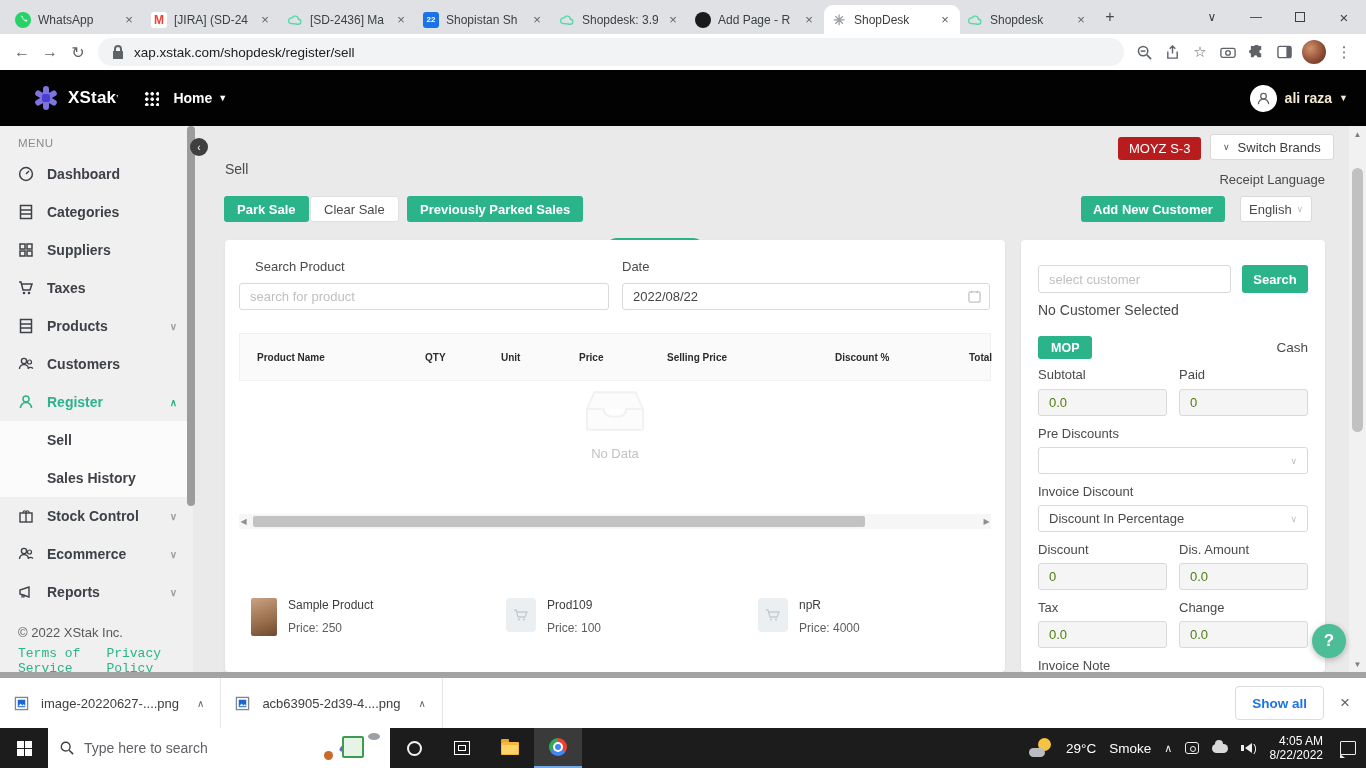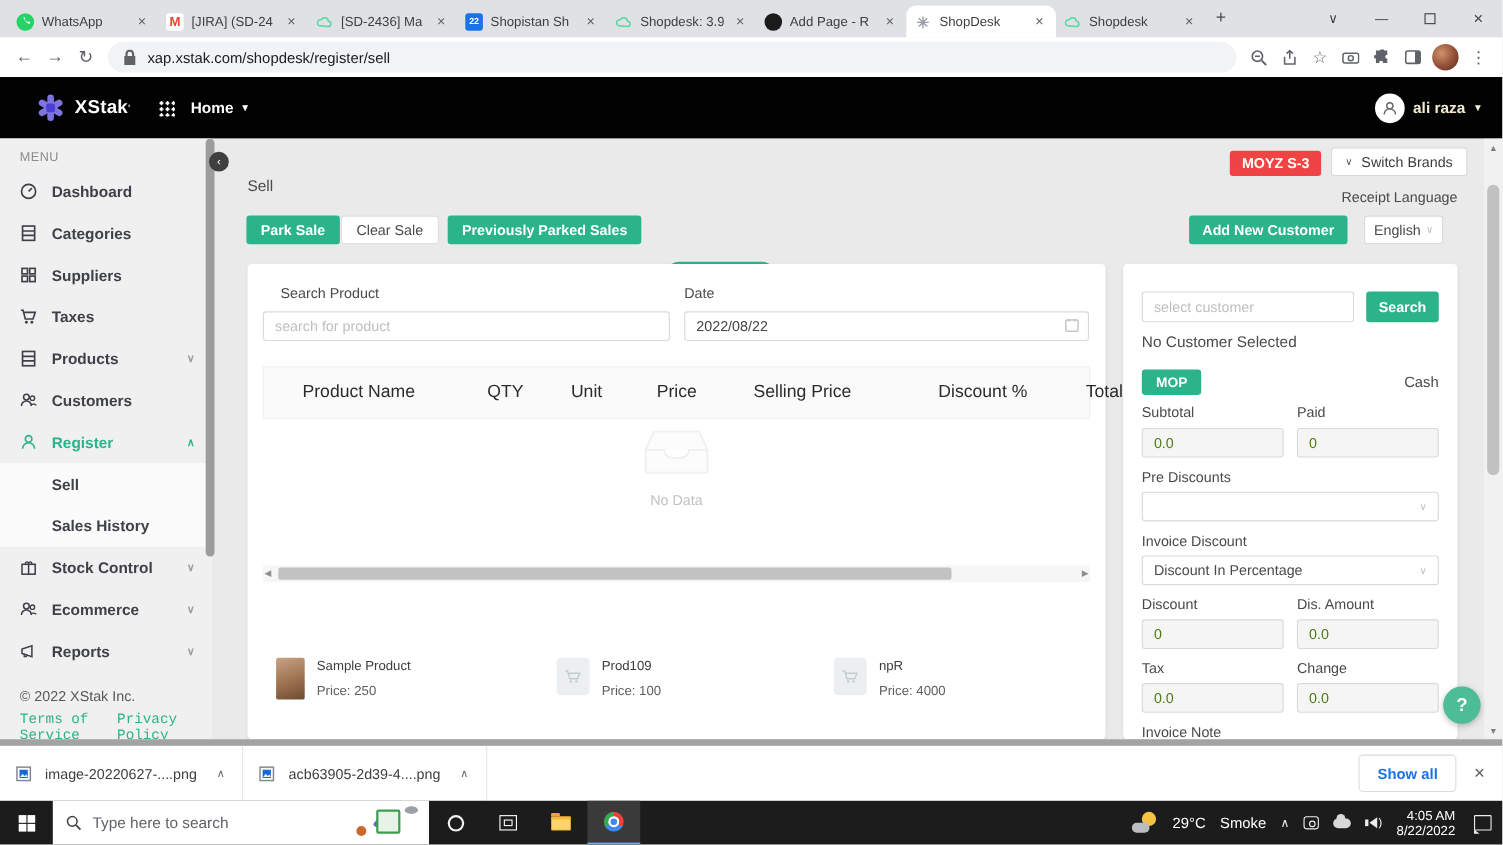--- a/index.html
+++ b/index.html
@@ -65,21 +65,21 @@
   .submenu { background:#fbfbfb; }
   .smi { height:38px; display:flex; align-items:center; padding-left:47px; font-size:14px; font-weight:bold; color:#3e4147; }
   .sb-foot { padding:14px 18px 0; font-size:13px; color:#595959; }
   .sb-links { padding:6px 18px; font-size:13px; color:#2bb38a; display:flex; gap:10px;font-family:Liberation Mono, monospace; }
   .sb-scrollbar { position:absolute; right:-2px; top:0; width:8px; height:380px; background:#9c9c9c; border-radius:4px; }
   .collapse-btn { position:absolute; left:190px; top:12px; width:18px; height:18px; border-radius:50%; background:#3f3f3f; color:#fff; font-size:10px; display:flex; align-items:center; justify-content:center; z-index:5; border:none; }
 
   
   .main { flex:1; position:relative; overflow:hidden; }
   .sell-title { position:absolute; left:32px; top:35px; font-size:14px; color:#4a4a4a; }
-  .moyz { position:absolute; left:925px; top:11px; background:#ef4444; color:#fff; font-size:13px; font-weight:bold; padding:4px 11px; border-radius:3px; }
+  .moyz { position:absolute; left:925px; top:11px; background:#b91c1c; color:#fff; font-size:13px; font-weight:normal; padding:4px 11px; border-radius:3px; }
   .switch { position:absolute; left:1017px; top:8px; height:26px; background:#fff; border:1px solid #d9d9d9; border-radius:3px; display:flex; align-items:center; gap:8px; padding:0 12px; font-size:13px; color:#3c3c3c; }
   .receipt-label { position:absolute; right:41px; top:46px; font-size:13px; color:#4a4a4a; }
   .btn-green { background:#2bb38a; color:#fff; border:none; border-radius:3px; font-size:13px; font-weight:bold; font-family:inherit; }
   .btn-white { background:#fff; color:#4a4a4a; border:1px solid #e0e0e0; border-radius:3px; font-size:13px; font-family:inherit; }
   .ctl { position:absolute; top:70px; height:26px; padding:0 13px; }
   .toggle { position:absolute; left:413px; top:72px; height:22px; background:#2bb38a; border-radius:11px; display:flex; align-items:center; gap:6px; padding:0 3px 0 10px; color:#fff; font-size:12px;margin-top:40px; }
   .knob { width:17px; height:17px; border-radius:50%; background:#fff; }
   .addcust { position:absolute; left:888px; top:70px; height:26px; padding:0 12px; }
   .lang-sel { position:absolute; left:1047px; top:70px; width:72px; height:26px; background:#fff; border:1px solid #d9d9d9; border-radius:3px; display:flex; align-items:center; justify-content:space-between; padding:0 8px; font-size:13px; color:#4a4a4a; }
   .sel-chev { color:#bfbfbf; font-size:9px; }
@@ -91,21 +91,21 @@
   .fld-label { font-size:13px; color:#4a4a4a; }
   .lc-lab1 { position:absolute; left:30px; top:19px; }
   .lc-lab2 { position:absolute; left:397px; top:19px; }
   .inp { border:1px solid #d9d9d9; border-radius:3px; background:#fff; font-size:13px; color:#444; font-family:inherit; padding:0 10px; }
   .inp::placeholder { color:#bfbfbf; }
   .lc-search { position:absolute; left:14px; top:43px; width:370px; height:27px; }
   .lc-datewrap { position:absolute; left:397px; top:43px; width:368px; height:27px; }
   .lc-datewrap input { width:100%; height:100%; }
   .cal-ic { position:absolute; right:9px; top:6px; color:#c3c3c3; }
 
-  .thead { position:absolute; left:14px; top:93px; width:752px; height:48px; background:#fafafa; border:1px solid #f0f0f0; display:grid; grid-template-columns:168px 76px 78px 88px 168px 134px 1fr; align-items:center; font-size:16px; font-weight:normal; color:#2b2b2b; padding-left:35px; }
+  .thead { position:absolute; left:14px; top:93px; width:752px; height:48px; background:#fafafa; border:1px solid #f0f0f0; display:grid; grid-template-columns:168px 76px 78px 88px 168px 134px 1fr; align-items:center; font-size:10px; font-weight:bold; color:#2b2b2b; padding-left:17px; }
   .thead .th-r { text-align:right; padding-right:27px; }
 
   .nodata { position:absolute; left:0; top:150px; width:780px; text-align:center; color:#c9c9c9; }
   .nodata svg { opacity:.55; }
   .nodata-txt { margin-top:10px; font-size:13px; color:#c2c2c2; }
 
   .hscroll { position:absolute; left:14px; top:274px; width:752px; height:15px; background:#f6f6f6; display:flex; align-items:center; }
   .hs-arrow { width:9px; font-size:8px; color:#8f8f8f; text-align:center; }
   .hs-track { position:relative; flex:1; height:11px; }
   .hs-thumb { position:absolute; left:5px; top:0; width:612px; height:11px; background:#c2c2c2; border-radius:2px; }

